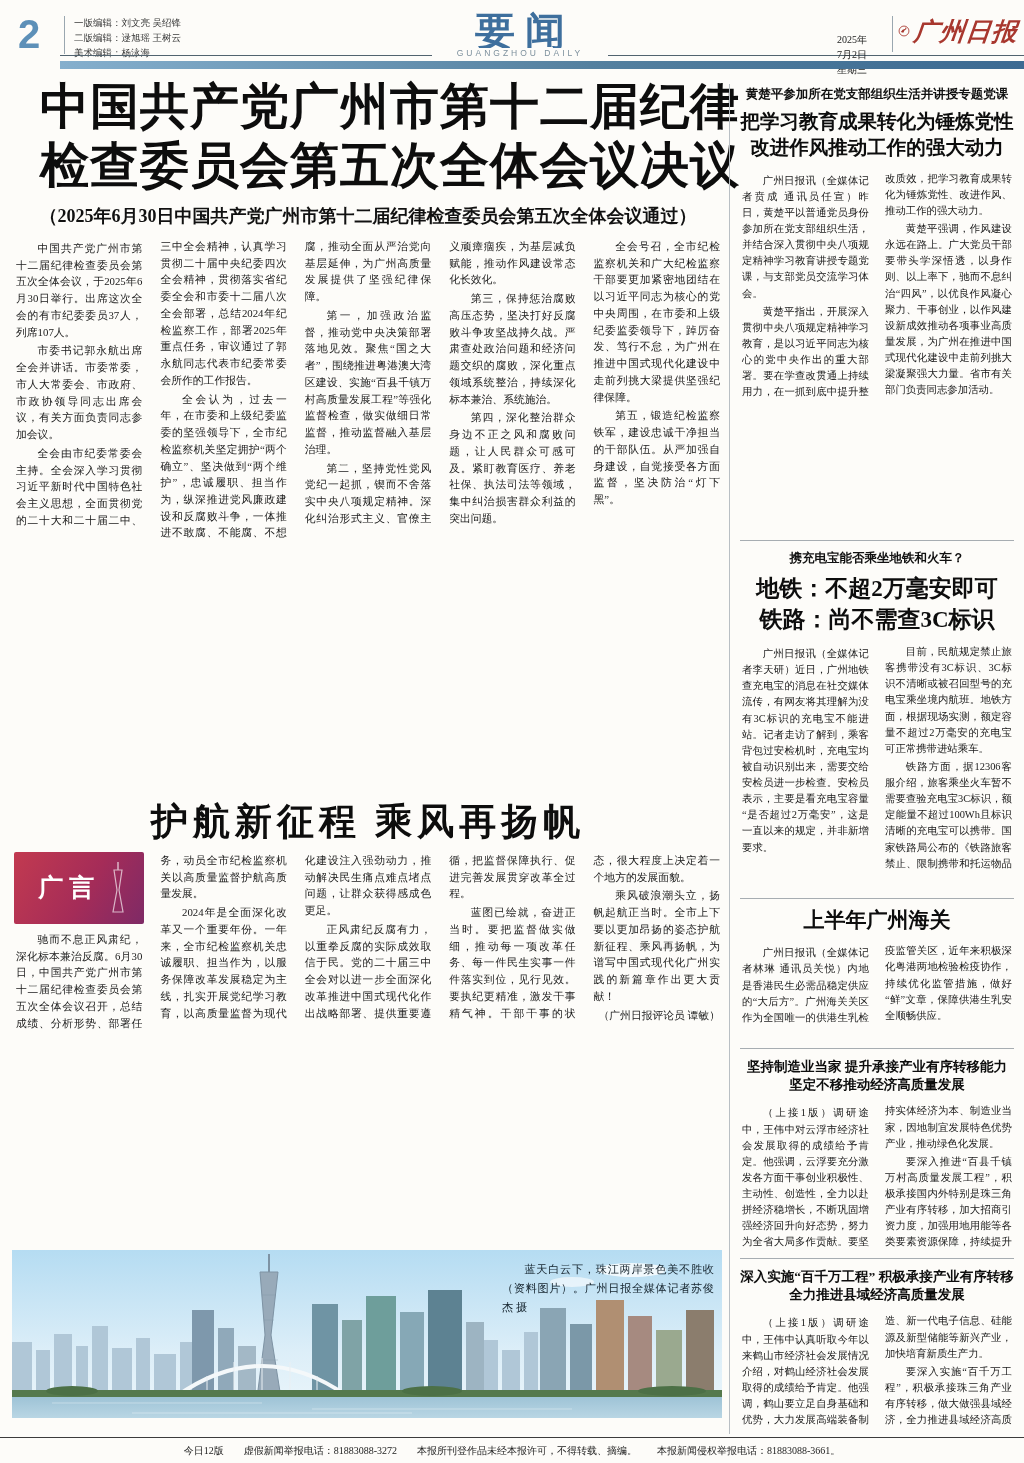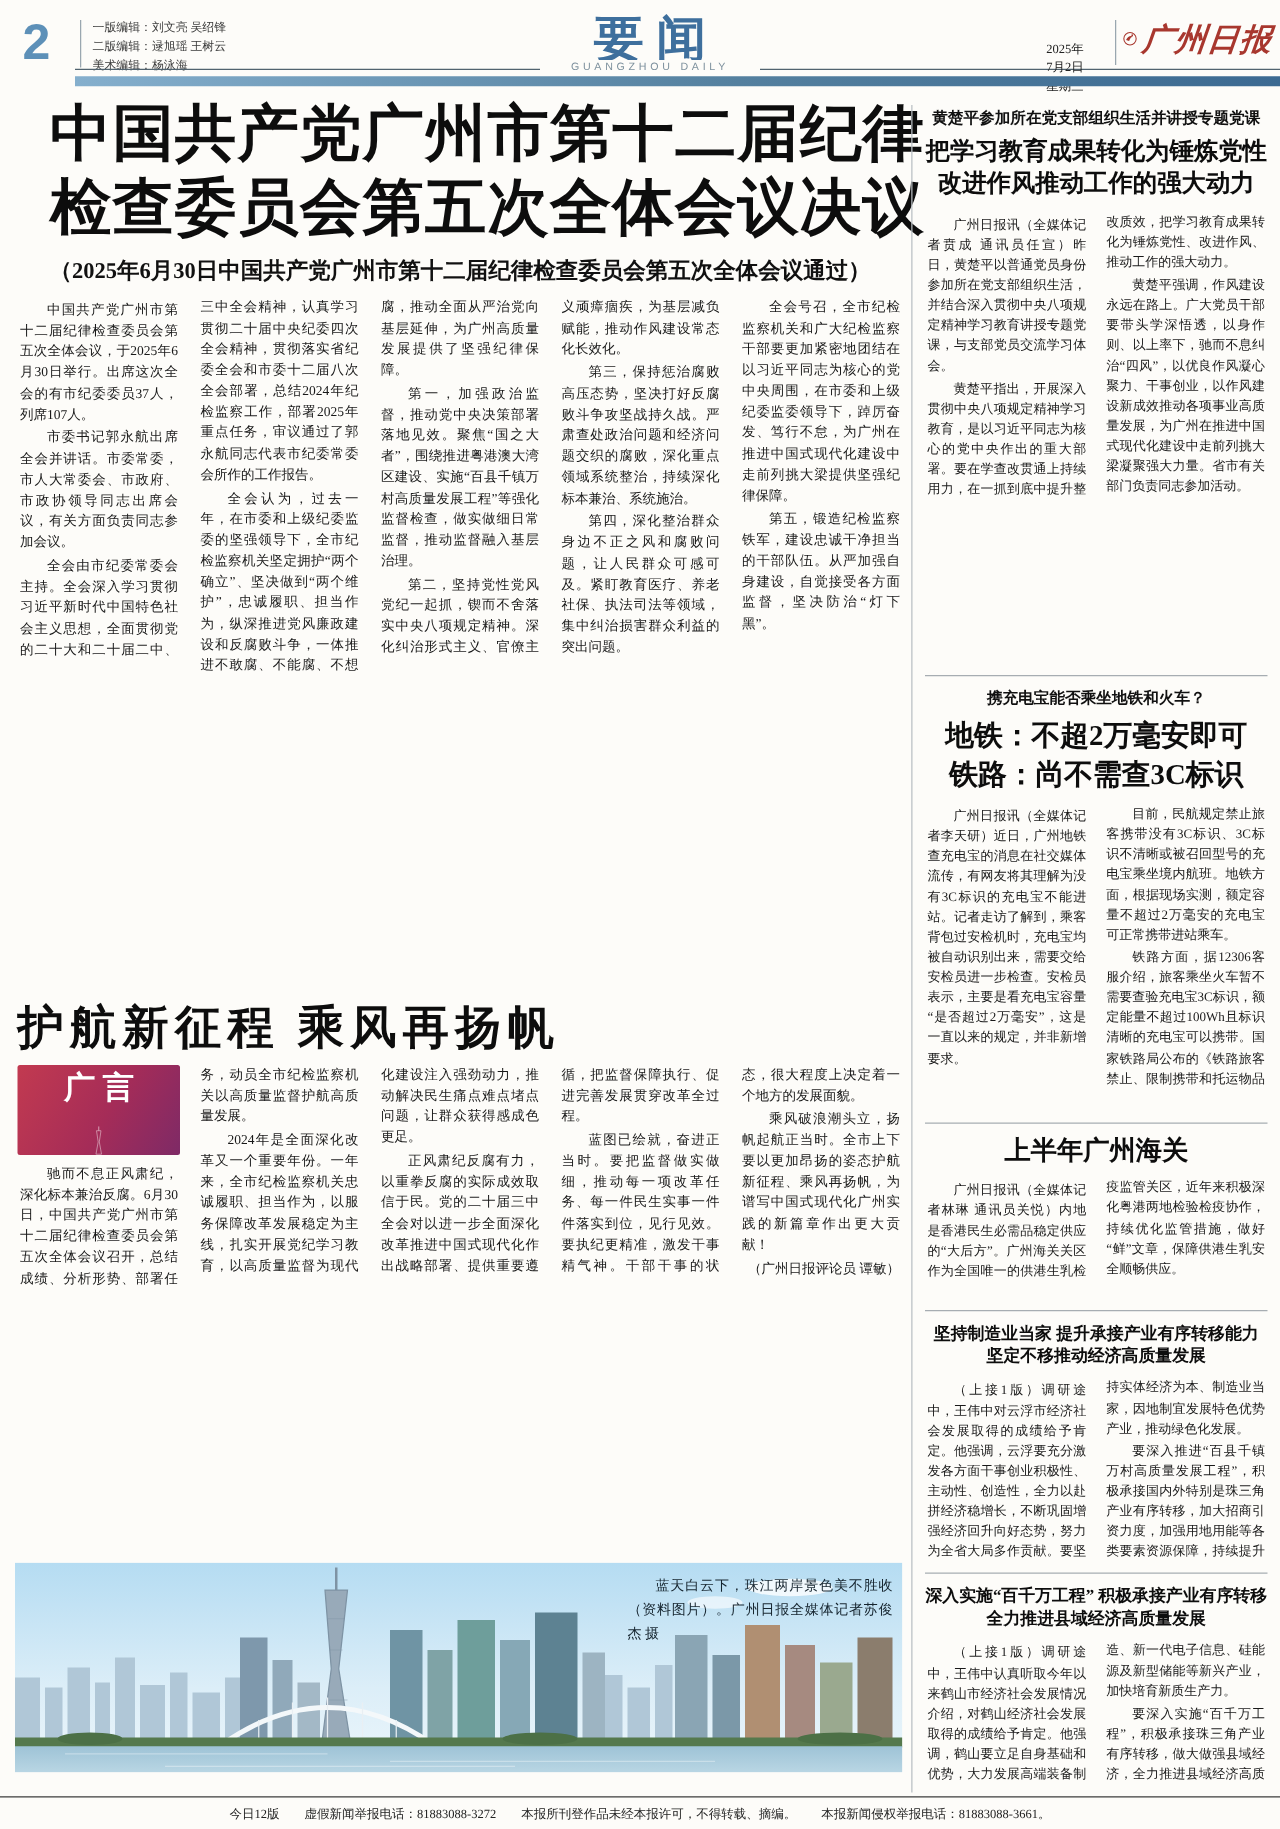--- a/index.html
+++ b/index.html
@@ -18,23 +18,23 @@
   .masthead .zi{font-size:25px;font-weight:900;font-style:italic;letter-spacing:1px;transform:skewX(-6deg);white-space:nowrap;}
   .blue-bar{position:absolute;left:60px;right:0;top:61px;height:8px;background:linear-gradient(90deg,#85afcd,#54809f 55%,#3c6a92);}
 
   
   .main-hl{position:absolute;left:14px;top:78px;width:708px;text-align:center;font-size:49px;line-height:1.2;font-weight:900;color:#0d0d0d;letter-spacing:1px;margin-left:22px;}
   .main-dateline{position:absolute;left:14px;top:204px;width:708px;text-align:center;font-size:18px;font-weight:600;color:#111;}
   .main-body{position:absolute;left:14px;top:238px;width:708px;height:548px;column-count:5;column-gap:14px;font-size:10.8px;line-height:1.55;text-align:justify;color:#191919;}
   .main-body p,.com-body p,.ra-body p{margin:2px;text-indent:2em;}
 
   
-  .com-hl{position:absolute;left:14px;top:797px;width:708px;font-size:37px;font-weight:900;letter-spacing:5px;color:#0d0d0d;}
+  .com-hl{position:absolute;left:14px;top:797px;width:708px;text-align:center;font-size:37px;font-weight:900;letter-spacing:5px;color:#0d0d0d;}
   .com-body{position:absolute;left:14px;top:852px;width:708px;height:388px;column-count:5;column-gap:14px;font-size:10.8px;line-height:1.55;text-align:justify;color:#191919;}
-  .gy-badge{width:100%;height:72px;margin-bottom:7px;border-radius:2px;background:linear-gradient(120deg,#c23a50,#a52c58 55%,#7e2a66);display:flex;align-items:center;justify-content:center;gap:10px;color:#fff;break-inside:avoid;flex-direction:column;}
+  .gy-badge{width:100%;height:72px;margin-bottom:7px;border-radius:2px;background:linear-gradient(120deg,#c23a50,#a52c58 55%,#7e2a66);display:flex;align-items:center;justify-content:center;gap:10px;color:#fff;break-inside:avoid;}
   .gy-badge .gz{font-size:25px;font-weight:900;letter-spacing:6px;text-indent:6px;}
   .com-byline{text-align:right;text-indent:0 !important;}
 
   
   .photo{position:absolute;left:12px;top:1250px;width:710px;height:168px;overflow:hidden;}
   .photo svg{display:block;}
   .photo-cap{position:absolute;right:8px;top:10px;width:212px;font-size:11.2px;line-height:1.7;text-align:justify;text-indent:2em;color:#15242e;}
 
   
   .col-vline{position:absolute;left:729px;top:84px;height:1350px;width:1px;background:#b9bfc4;}

